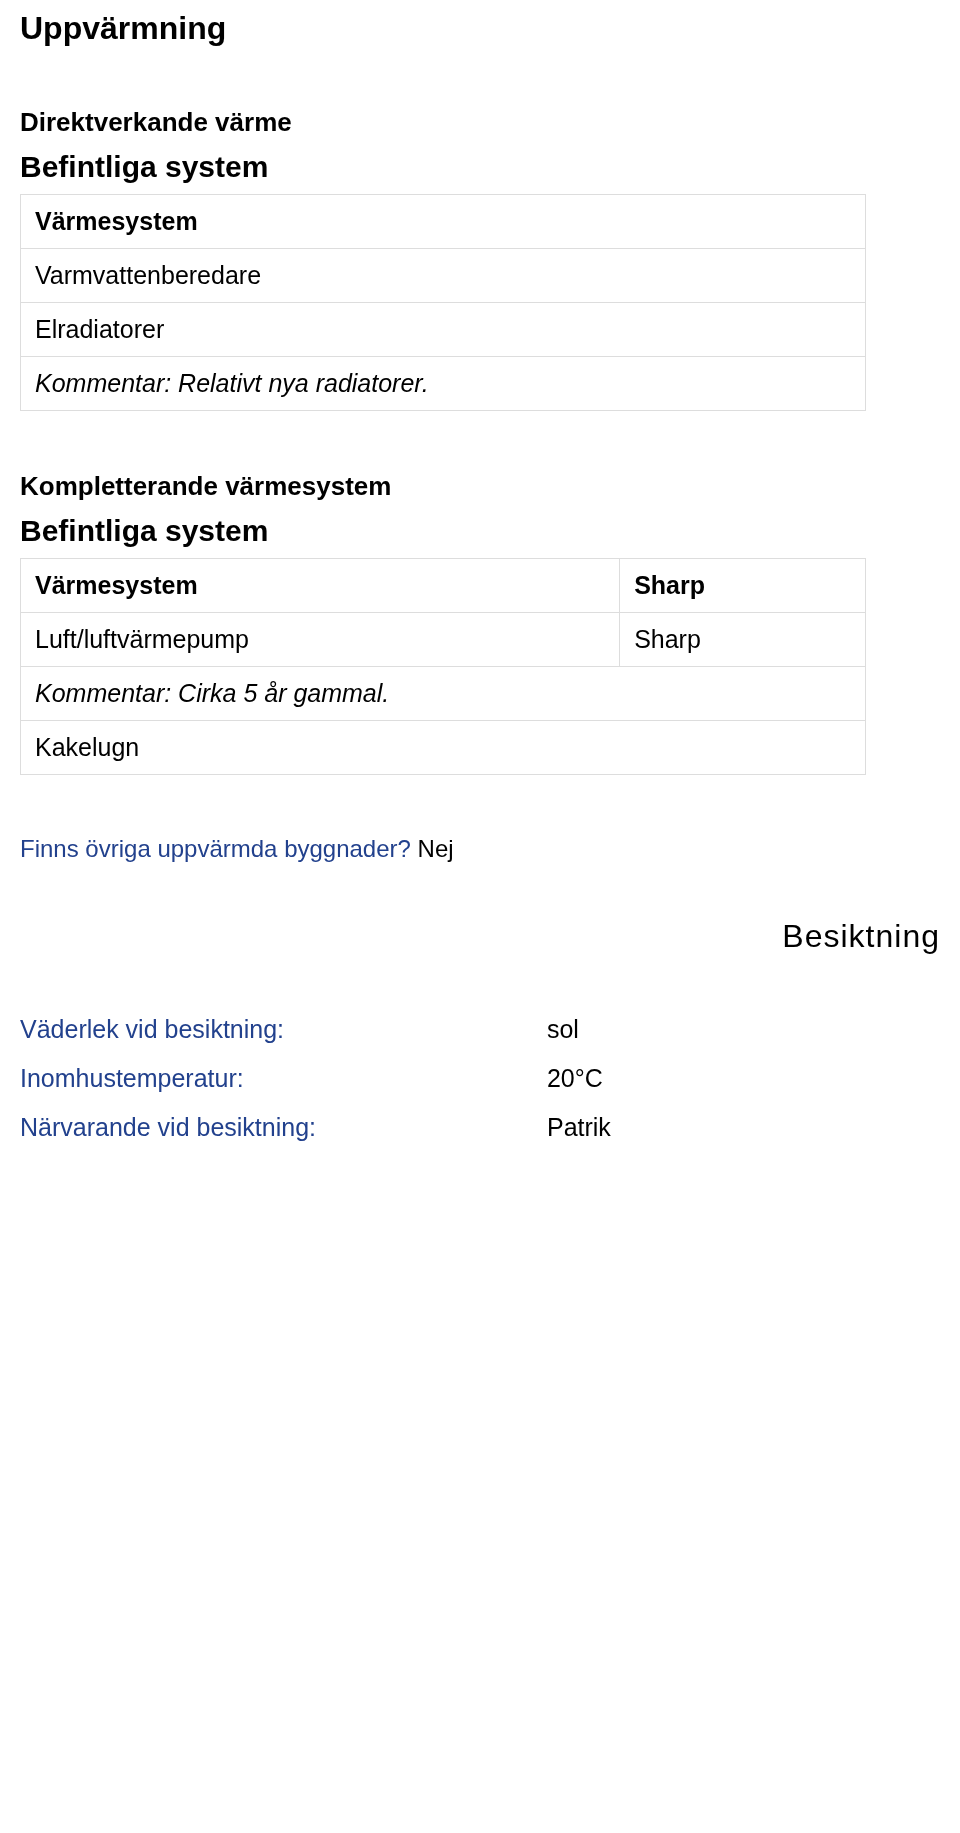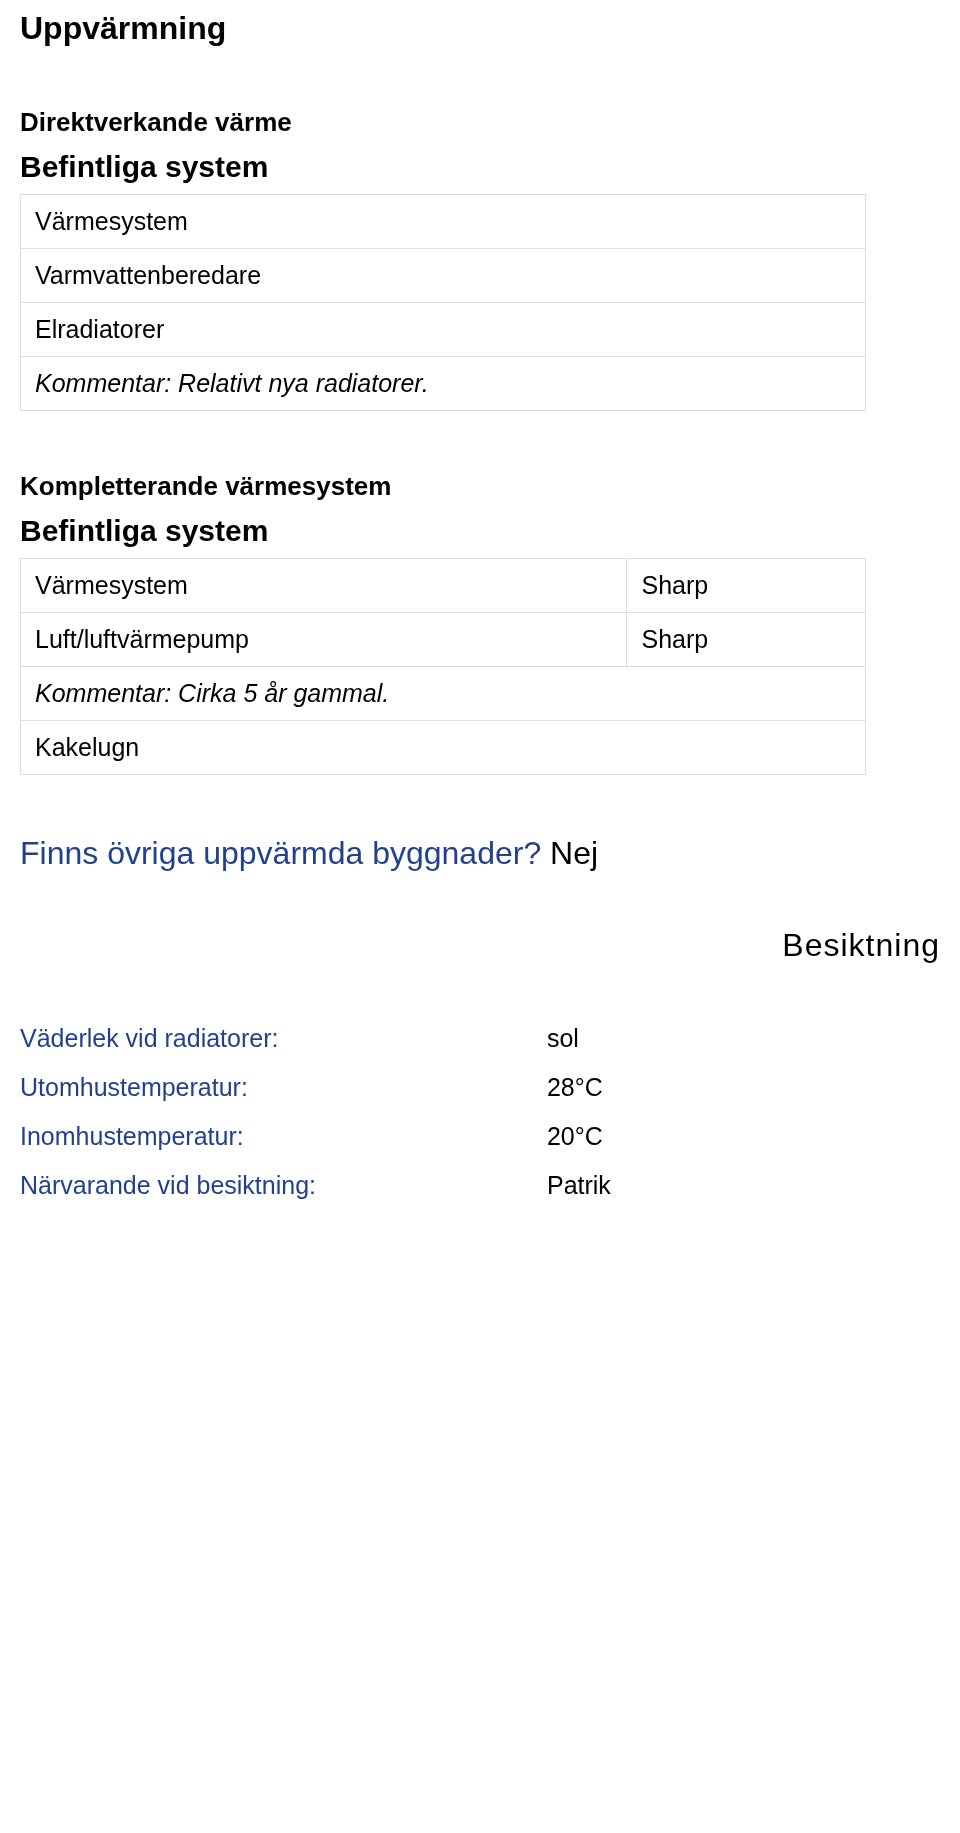--- a/index.html
+++ b/index.html
@@ -31,42 +31,42 @@
       margin-bottom: 60px;
       font-size: 25px;
     }
     .table th, .table td {
       text-align: left;
       border: 1px solid #ddd;
       padding: 12px 14px;
       font-weight: normal;
     }
     .table .th-label {
-      font-weight: normal;
+      font-weight: bold;
     }
     .italic {
       font-style: italic;
     }
     .section-title {
       font-size: 28px;
       font-weight: bold;
       letter-spacing: 1px;
       margin-top: 90px;
       margin-bottom: 40px;
     }
     .section-title-small {
       font-size: 32px;
       font-weight: normal;
       letter-spacing: 1px;
       margin-top: 55px;
       margin-bottom: 60px;
       text-align: right;
     }
     .question-row {
-      font-size: 32px;
+      font-size: 24px;
       margin-bottom: 9px;
     }
     .question-row .q-label {
       color: #22418d;
     }
     .kv-pair {
       font-size: 25px;
       margin-bottom: 20px;
     }
     .kv-pair .kv-label {
@@ -133,26 +133,22 @@
   <div class="question-row">
     <span class="q-label">Finns övriga uppvärmda byggnader?</span>
     <span>Nej</span>
   </div>
 </div>
 
 <div>
   <div class="section-title-small">Besiktning</div>
 
   <div class="kv-pair">
-    <span class="kv-label">Väderlek vid radiatorer:</span>
+    <span class="kv-label">Väderlek vid besiktning:</span>
     <span class="kv-value">sol</span>
-  </div>
-  <div class="kv-pair">
-    <span class="kv-label">Utomhustemperatur:</span>
-    <span class="kv-value">28°C</span>
   </div>
   <div class="kv-pair">
     <span class="kv-label">Inomhustemperatur:</span>
     <span class="kv-value">20°C</span>
   </div>
   <div class="kv-pair">
     <span class="kv-label">Närvarande vid besiktning:</span>
     <span class="kv-value">Patrik</span>
   </div>
 </div>

